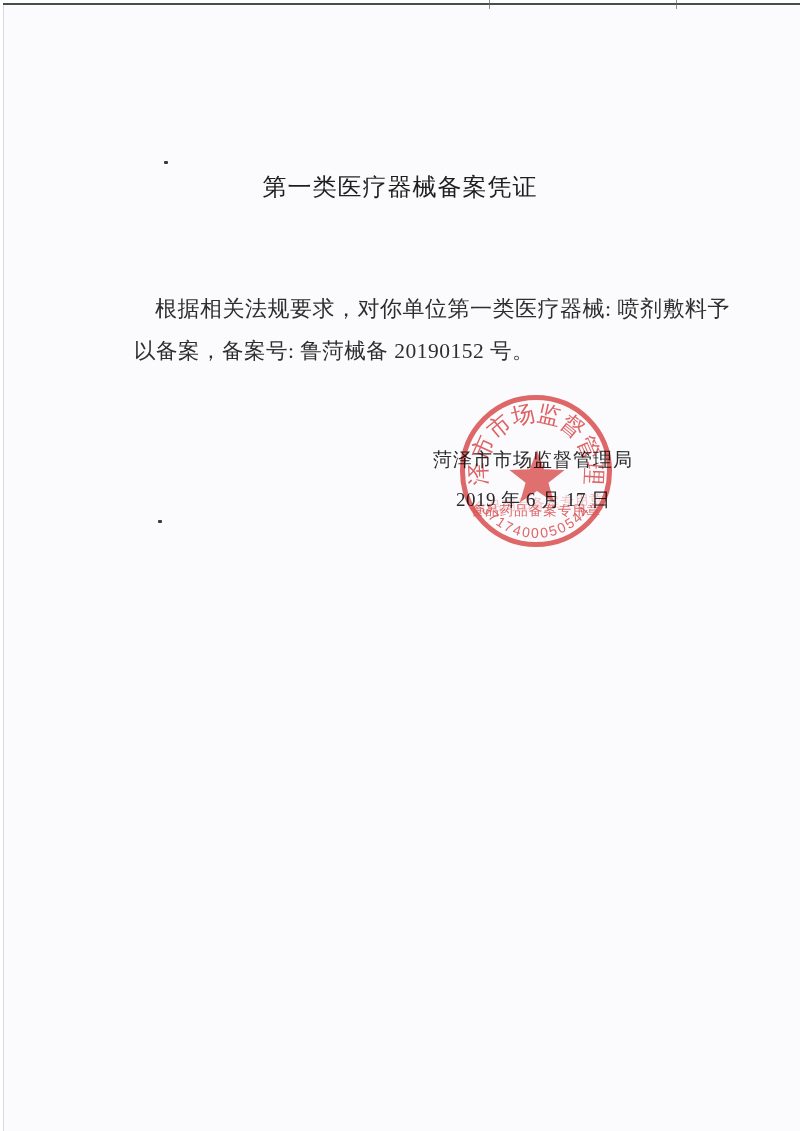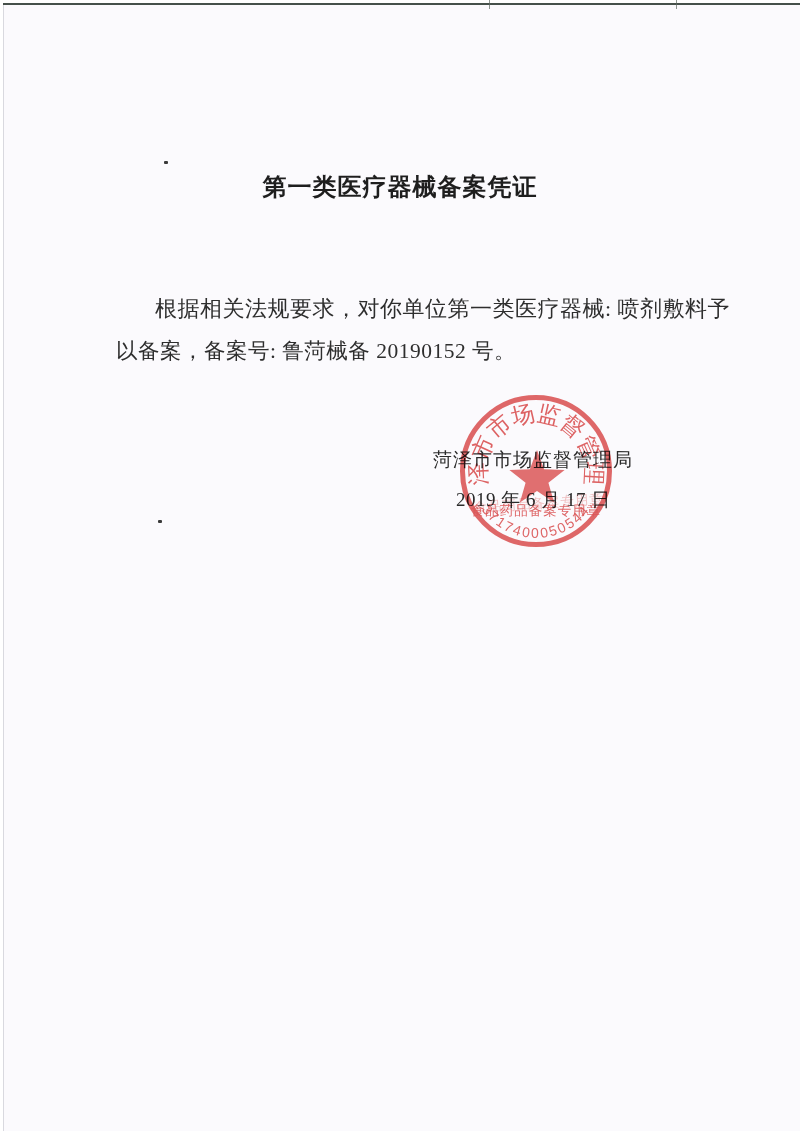--- a/index.html
+++ b/index.html
@@ -44,35 +44,35 @@
     background: #3a3a3a; border-radius: 1px;
   }
   .speck-1 { left: 164px; top: 161px; }
   .speck-2 { left: 158px; top: 520px; }
 
   
   .doc-title {
     position: absolute; top: 171px; left: 0; width: 800px;
     text-align: center;
     font-family: "Liberation Sans", "DejaVu Sans", sans-serif;
-    font-weight: 700;
+    font-weight: 400;
     font-size: 24px;
     letter-spacing: 1px;
     color: #1e1e1e;
   }
   .addressee {
     position: absolute; top: 246px; left: 122px;
     font-size: 22px; letter-spacing: 1.5px; color: #2b2b2b;
   }
   .body-line-1 {
     position: absolute; top: 294px; left: 155px;
     font-size: 22px; letter-spacing: 0.5px; color: #2e2e2e;
   }
   .body-line-2 {
-    position: absolute; top: 336px; left: 116px;
+    position: absolute; top: 336px; left: 134px;
     font-size: 21.5px; letter-spacing: 0.5px; color: #2e2e2e;
   }
   .issuer-name {
     position: absolute; top: 447px; left: 433px;
     font-size: 19px; letter-spacing: 1px; color: #2b2b2b;
   }
   .issue-date {
     position: absolute; top: 487px; left: 456px;
     font-size: 19px; letter-spacing: 0.5px; color: #2b2b2b;
   }

